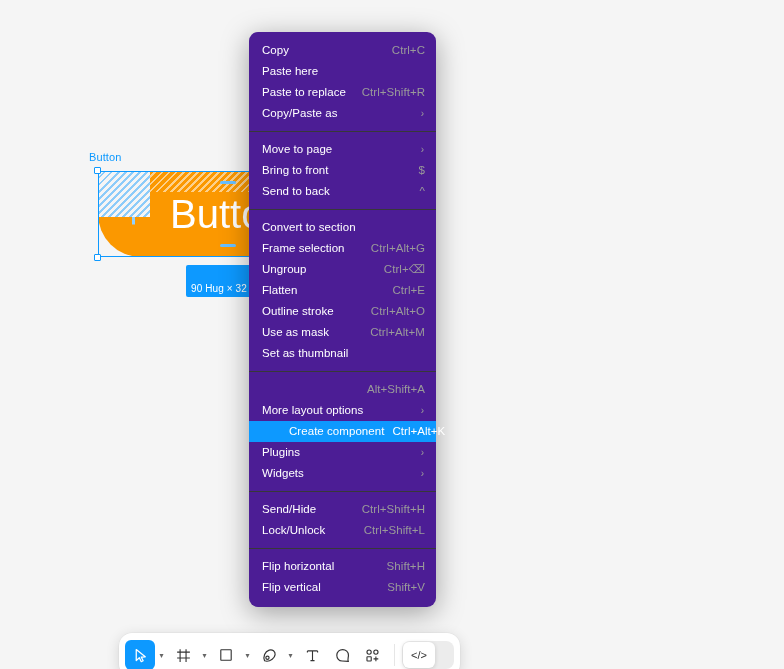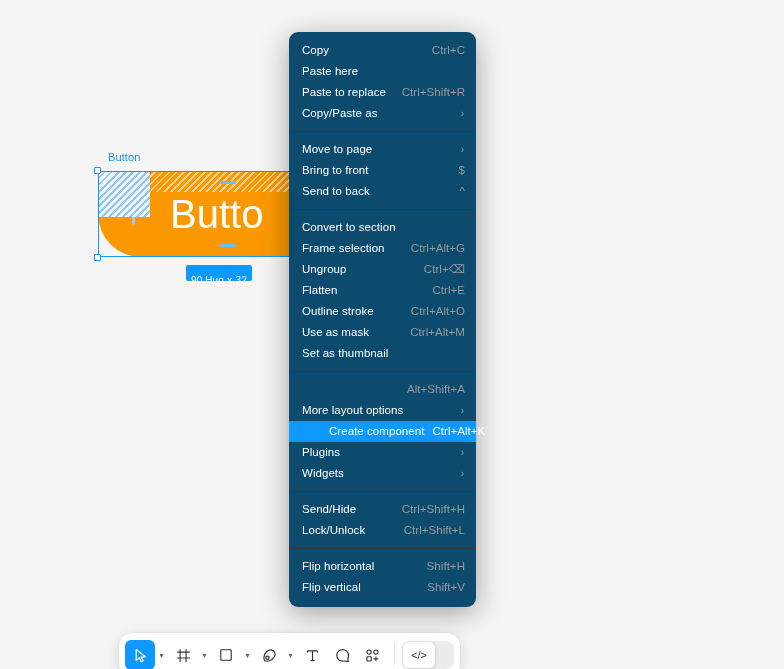--- a/index.html
+++ b/index.html
@@ -20,21 +20,21 @@
   
   #canvas {
     position: absolute;
     inset: 0;
     background: #f5f5f5;
   }
 
   
   #node-label {
     position: absolute;
-    left: 108px;
+    left: 89px;
     top: 151px;
     font-size: 11px;
     line-height: 13px;
     color: #0d99ff;
     letter-spacing: 0.1px;
     white-space: nowrap;
   }
 
   
   #selection-box {
@@ -132,44 +132,43 @@
   }
   #handle-tl { left: -4px;  top: -4px; }
   #handle-bl { left: -4px;  top: 83px; }
 
   
   #size-badge {
     position: absolute;
     left: 186px;
     top: 265px;
     height: 16px;
-    padding: 8px 5px;
+    padding: 16px 5px;
     background: #0d99ff;
     color: #ffffff;
     font-size: 10px;
     line-height: 16px;
     border-radius: 2px;
     white-space: nowrap;
     letter-spacing: 0.1px;
   }
 
   
   #context-menu {
     position: absolute;
     left: 249px;
     top: 32px;
     width: 187px;
-    background: #0c4a6e;
+    background: #4c1d95;
     border-radius: 9px;
     padding: 8px 0 9px 0;
     box-shadow: 0 6px 28px rgba(0,0,0,0.35), 0 0 0 0.5px rgba(255,255,255,0.06);
     color: #ffffff;
     font-size: 11.5px;
     user-select: none;
-    margin-left: 40px;
   }
   .menu-item {
     position: relative;
     display: flex;
     align-items: center;
     height: 21px;
     padding: 0 11px 0 13px;
     white-space: nowrap;
     cursor: default;
   }

